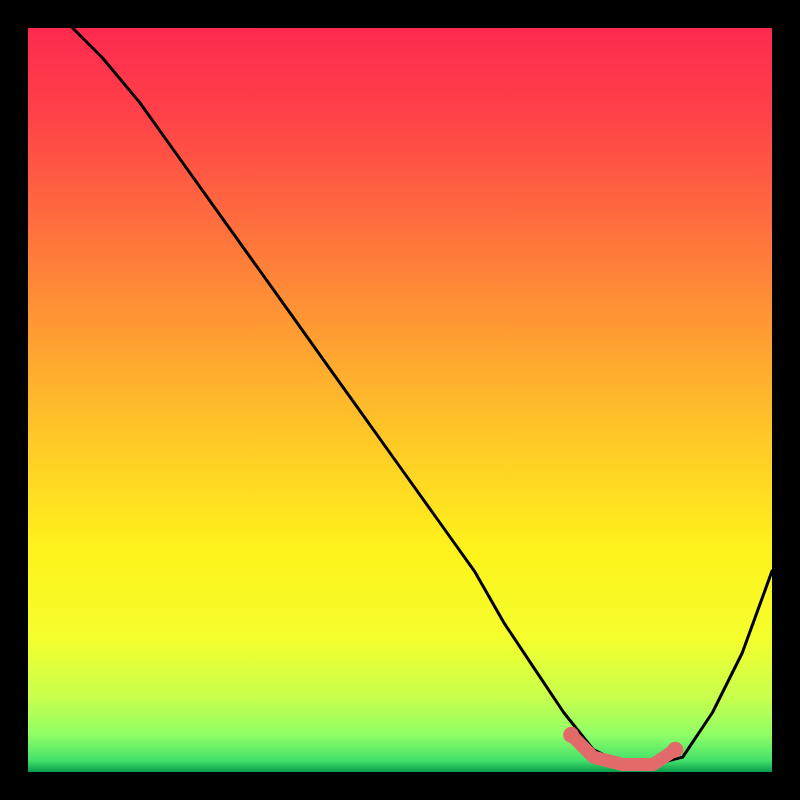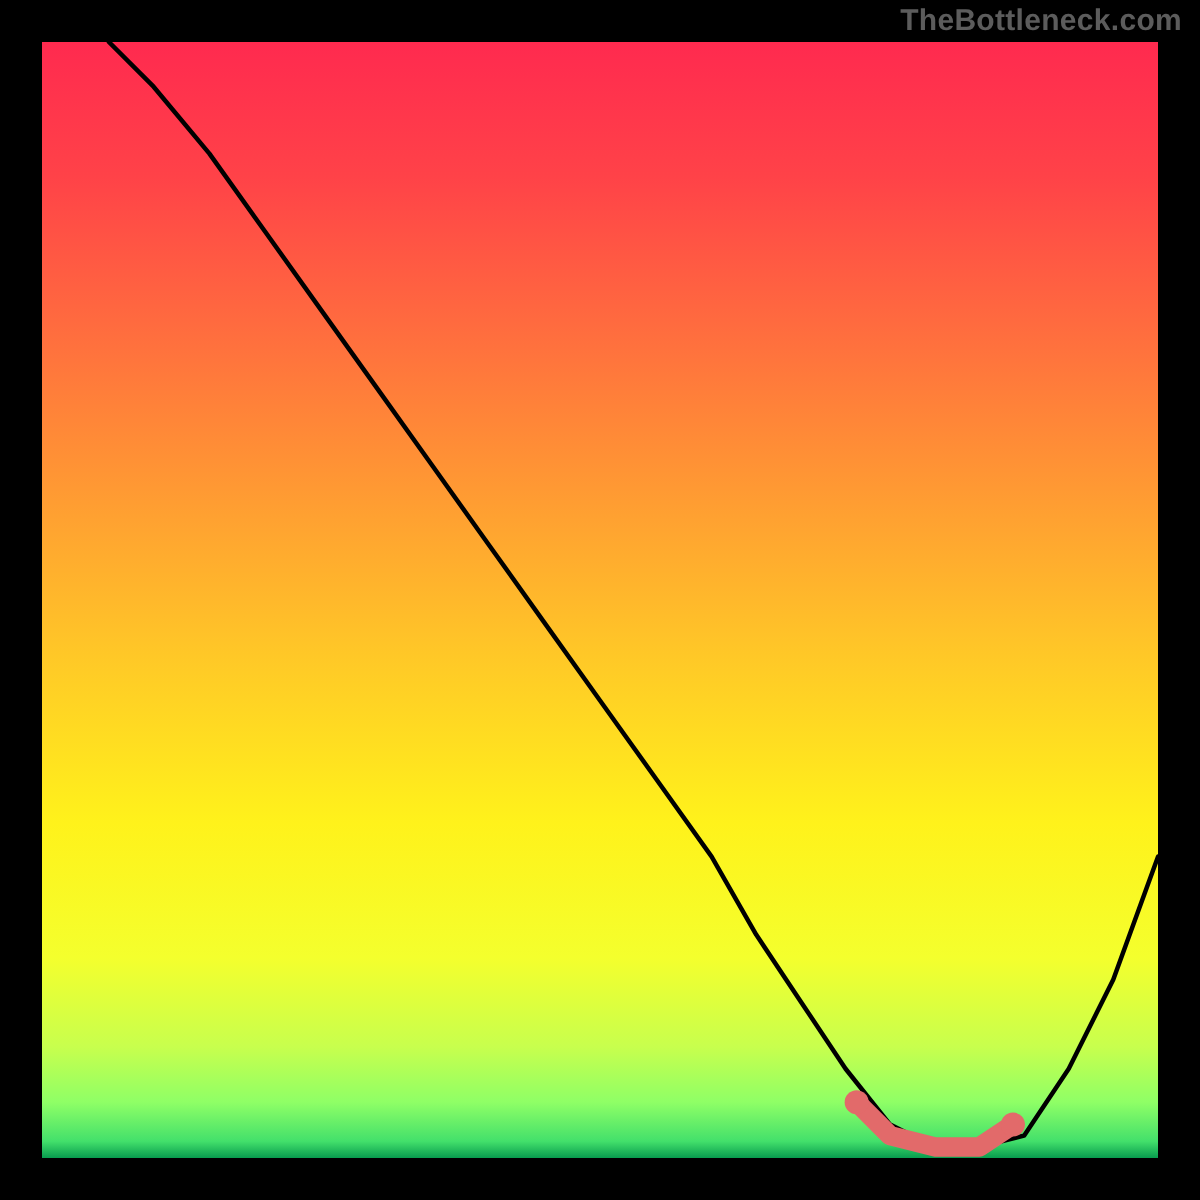--- a/index.html
+++ b/index.html
@@ -81,15 +81,14 @@
       <path id="main-curve" fill="none" stroke-width="3" stroke-linecap="round" stroke-linejoin="round" d="M44.6 0.0 L74.4 29.8 L111.6 74.4 L148.8 126.5 L186.0 178.6 L223.2 230.6 L260.4 282.7 L297.6 334.8 L334.8 386.9 L372.0 439.0 L409.2 491.0 L446.4 543.1 L476.2 595.2 L505.9 639.8 L535.7 684.5 L565.4 721.7 L595.2 736.6 L625.0 736.6 L654.7 729.1 L684.5 684.5 L714.2 625.0 L744.0 543.1" stroke="#000000"></path>
       <path id="bottom-highlight" fill="none" stroke-width="13" stroke-linecap="round" stroke-linejoin="round" d="M543.1 706.8 L565.4 729.1 L595.2 736.6 L625.0 736.6 L647.3 721.7" stroke="#e26a6a"></path>
       <g id="highlight-dots">
           <circle cx="543.1" cy="706.8" r="8" fill="#e26a6a"></circle>
           <circle cx="647.3" cy="721.7" r="8" fill="#e26a6a"></circle>
         </g>
     </svg>
 
   </div>
 
-  <div class="watermark">TheBottleneck.com</div>
 
 </div>
 
 </body></html>

